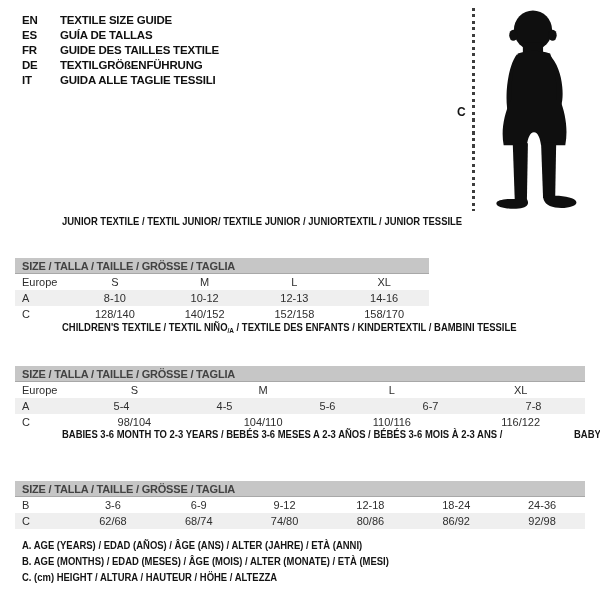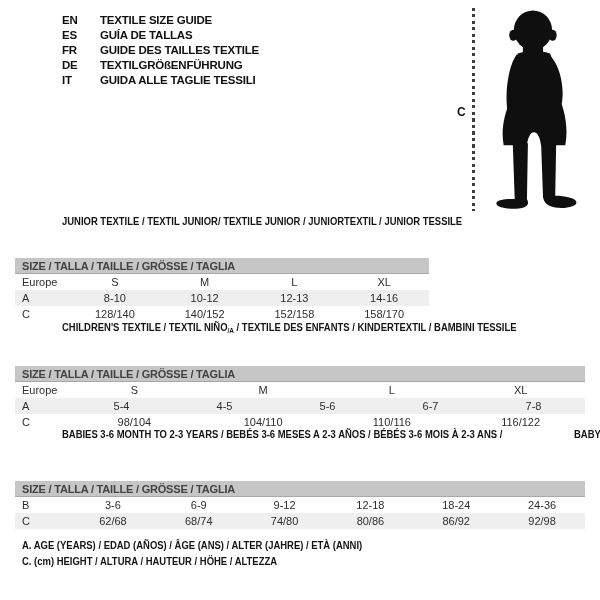--- a/index.html
+++ b/index.html
@@ -2,21 +2,21 @@
 <html><head>
 <meta charset="utf-8">
 <style>
   html,body{margin:0;padding:0;background:#ffffff;}
   .canvas{
     position:relative;width:600px;height:600px;background:#ffffff;overflow:hidden;
     font-family:"Liberation Sans",sans-serif;color:#1a1a1a;
   }
   
   .langs{position:absolute;left:22px;top:13px;font-weight:bold;font-size:11.5px;line-height:15px;color:#101010;}
-  .lang-row{display:flex;white-space:nowrap;letter-spacing:-0.2px;margin-left:40px;}
+  .lang-row{display:flex;white-space:nowrap;letter-spacing:-0.2px;}
   .lcode{width:38px;}
   
   .dotline{
     position:absolute;left:472px;top:8px;width:3px;height:203px;
     background-image:repeating-linear-gradient(to bottom,#3d3d3d 0 3px,transparent 3px 6.5px);
   }
   .clabel{position:absolute;left:457px;top:105px;font-weight:bold;font-size:12px;color:#141414;}
   .babysvg{position:absolute;left:486px;top:8px;}
   
   .ttitle{position:absolute;font-weight:bold;font-size:11px;line-height:14px;color:#141414;white-space:nowrap;margin-left:40px;}
@@ -157,16 +157,17 @@
           <span class="scell">74/80</span>
           <span class="scell">80/86</span>
           <span class="scell">86/92</span>
           <span class="scell">92/98</span>
         </div>
       </div>
     </div>
 
   <div class="legend" id="legendHost">
       <div class="legend-line"><span class="cond">A. AGE (YEARS) / EDAD (AÑOS) / ÂGE (ANS) / ALTER (JAHRE) / ETÀ (ANNI)</span></div>
+      <div class="legend-line"><span class="cond">B. AGE (MONTHS) / EDAD (MESES) / ÂGE (MOIS) / ALTER (MONATE) / ETÀ (MESI)</span></div>
       <div class="legend-line"><span class="cond">C. (cm) HEIGHT / ALTURA / HAUTEUR / HÖHE / ALTEZZA</span></div>
     </div>
 
 </div>
 
 </body></html>

